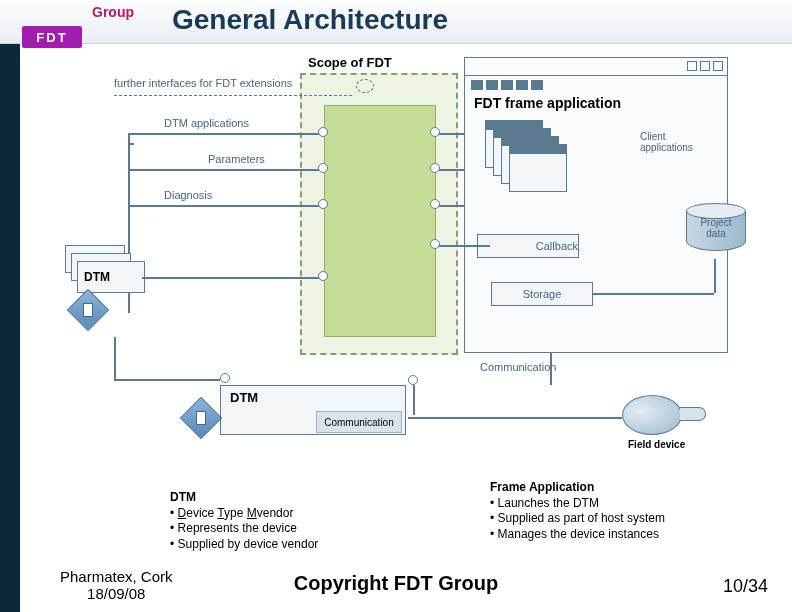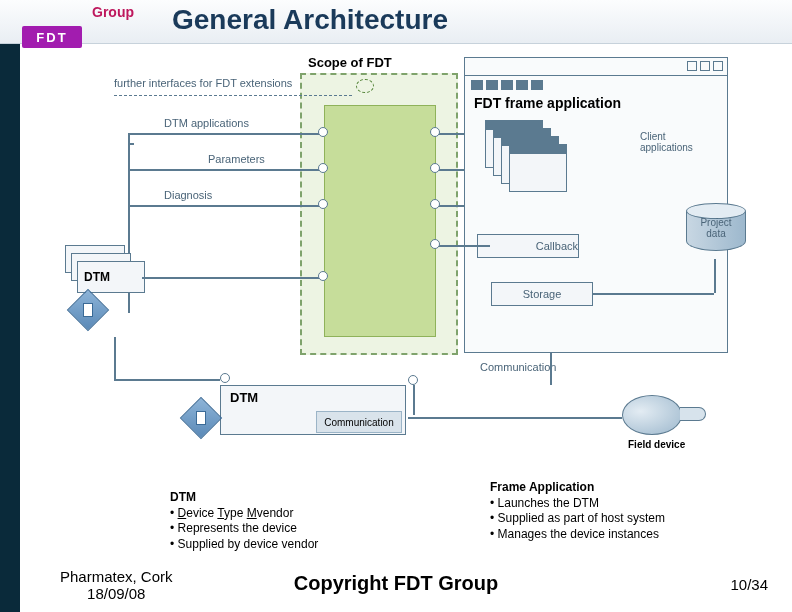--- a/index.html
+++ b/index.html
@@ -304,21 +304,21 @@
     position: absolute;
     left: 0; width: 792px;
     top: 572px;
     text-align: center;
     font-size: 20px;
     font-weight: bold;
   }
   .footer-right {
     position: absolute;
     right: 24px; top: 576px;
-    font-size: 15px;
+    font-size: 18px;
   }
 </style>
 </head>
 <body>
 
 <div class="left-band"></div>
 <div class="header"></div>
 <div class="group-label">Group</div>
 <div class="fdt-logo">FDT</div>
 <div class="title">General Architecture</div>

